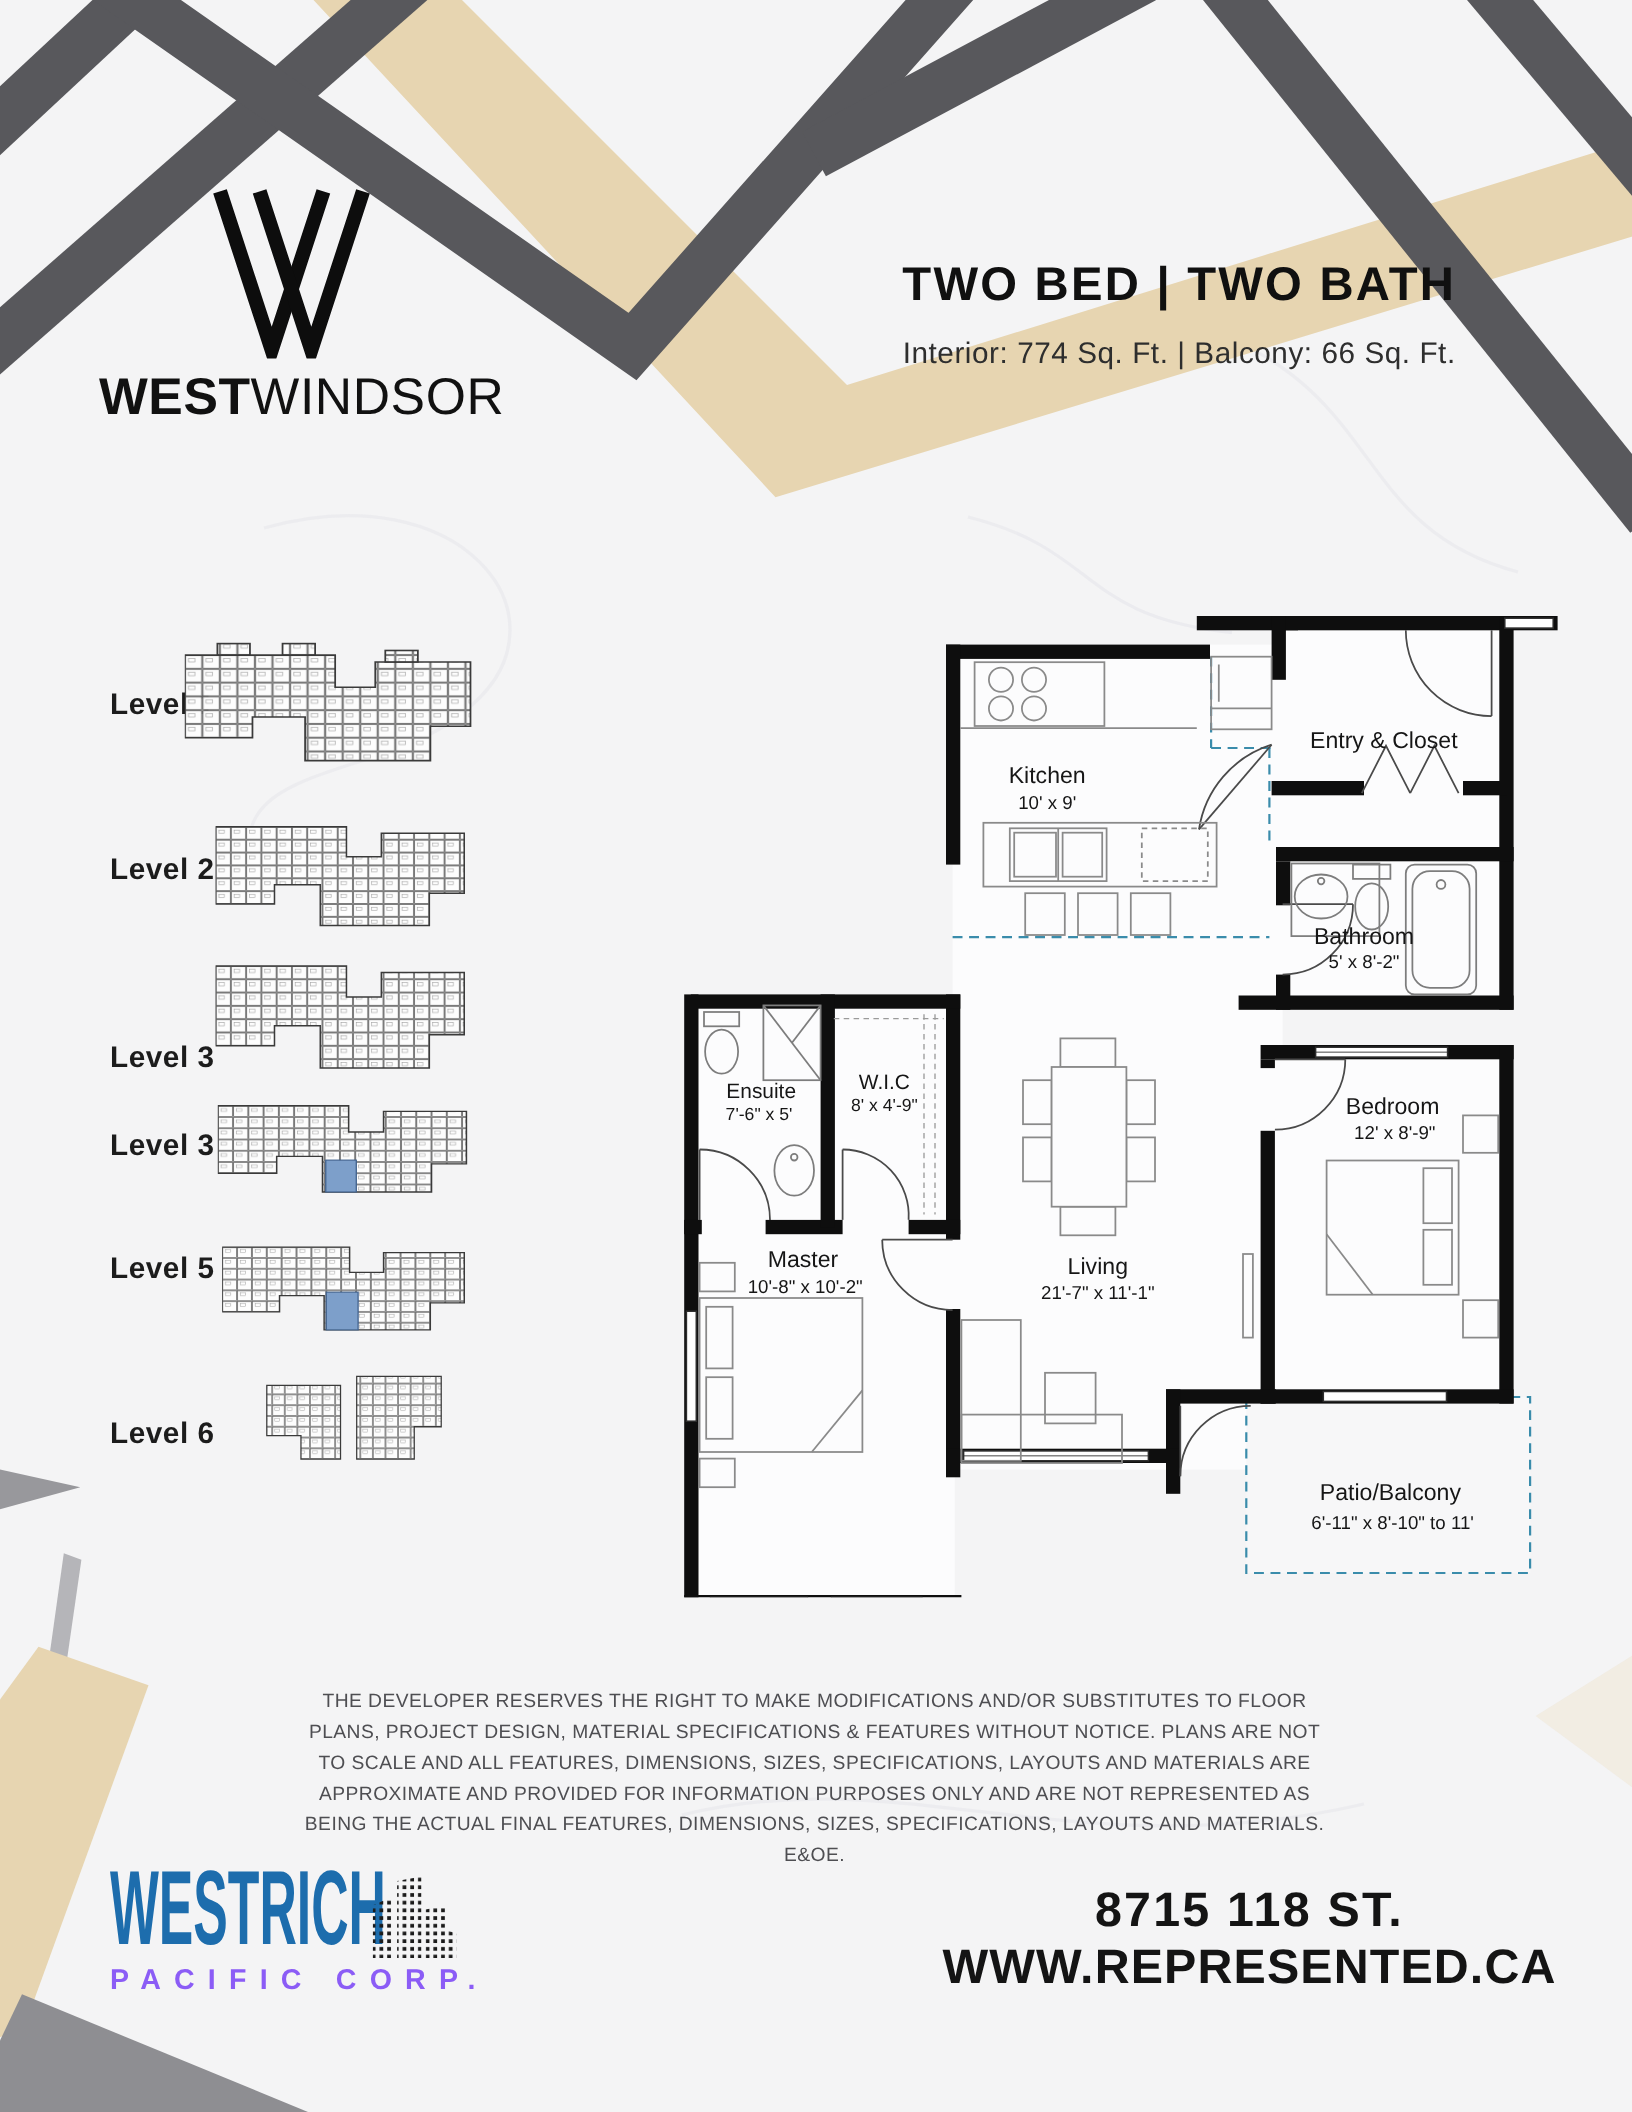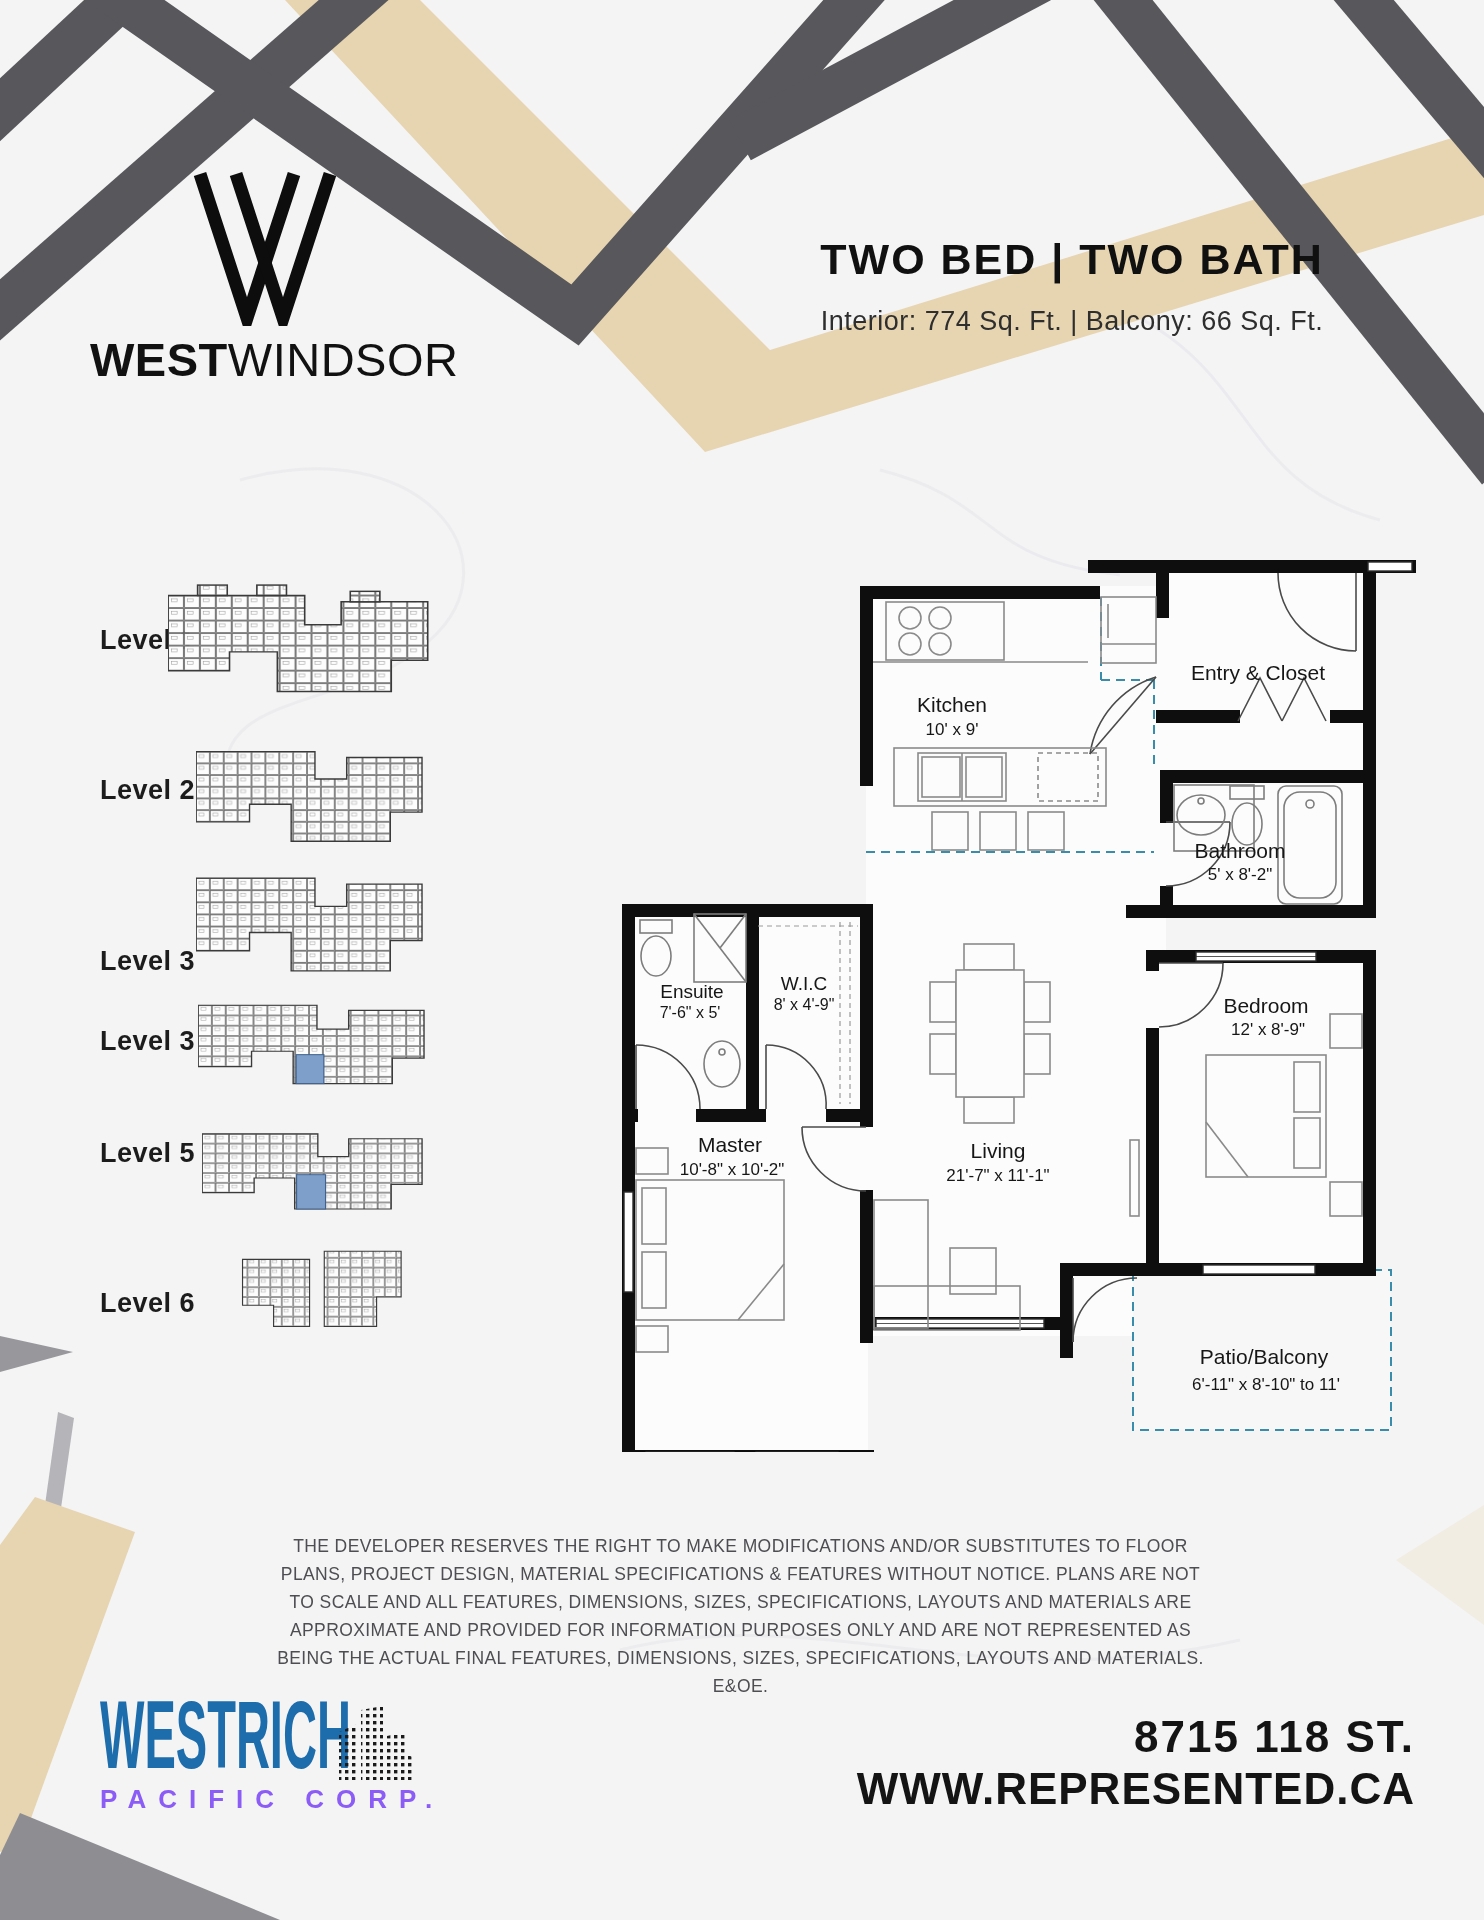--- a/index.html
+++ b/index.html
@@ -33,21 +33,21 @@
   
   #disclaimer{left:268px;top:1532px;width:945px;text-align:center;
     font-size:17.5px;line-height:1.6;letter-spacing:.4px;color:#4e4e52;font-weight:400;}
   
   #footer-brand{left:100px;top:1692px;width:340px;}
   #westrich-name{font-size:96px;font-weight:800;color:#1d6dad;letter-spacing:0;
     transform:scale(0.49,1);transform-origin:left top;white-space:nowrap;line-height:.9;}
   #westrich-sub{margin-top:6px;font-size:26px;font-weight:700;color:#8b5cf6;letter-spacing:12px;white-space:nowrap;}
   #footer-bldg{left:337px;top:1706px;width:78px;height:74px;}
   #footer-address{right:69px;top:1712px;text-align:right;}
-  #footer-address .a1{font-size:44px;font-weight:700;letter-spacing:2px;color:#141414;}
+  #footer-address .a1{font-size:44px;font-weight:700;letter-spacing:2px;color:#141414;text-align:center;}
   #footer-address .a2{font-size:44px;font-weight:700;letter-spacing:1px;color:#141414;margin-top:2px;}
 </style>
 </head>
 <body>
 
 <svg id="deco" class="abs" viewBox="0 0 1484 1920" xmlns="http://www.w3.org/2000/svg">
 
   <g stroke="#eaeaee" stroke-width="3" fill="none" opacity=".8">
     <path d="M240,480 C420,430 520,560 430,640 C360,710 200,690 230,790"></path>
     <path d="M1100,300 C1260,360 1230,480 1380,520"></path>

